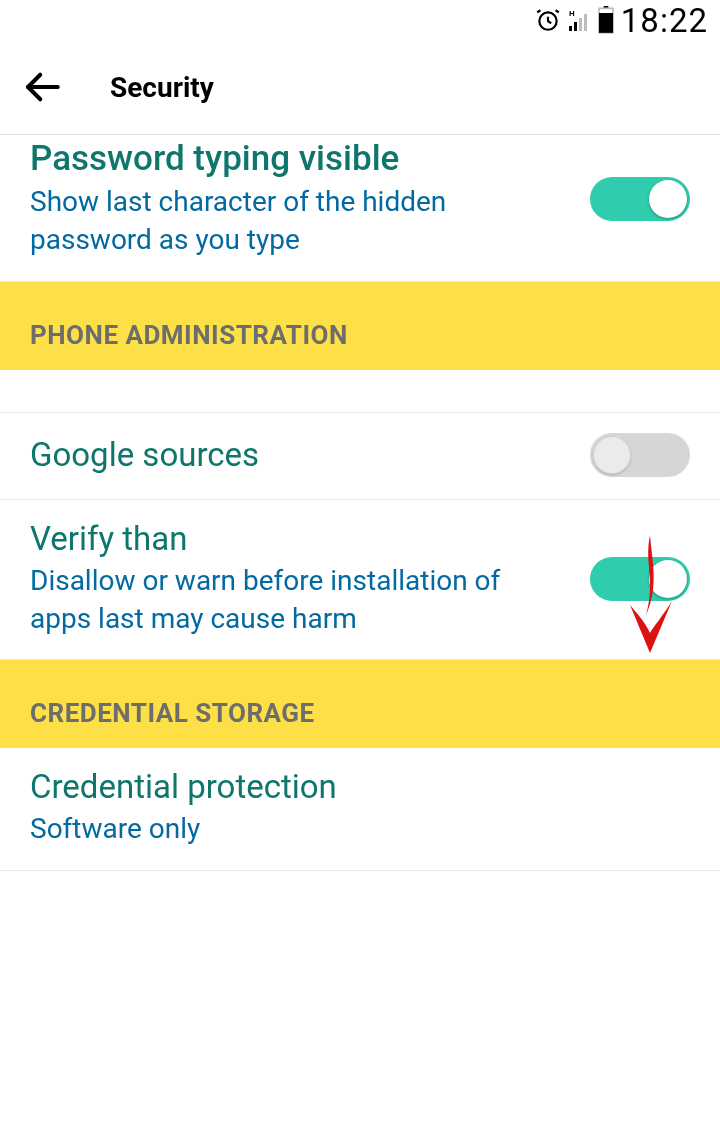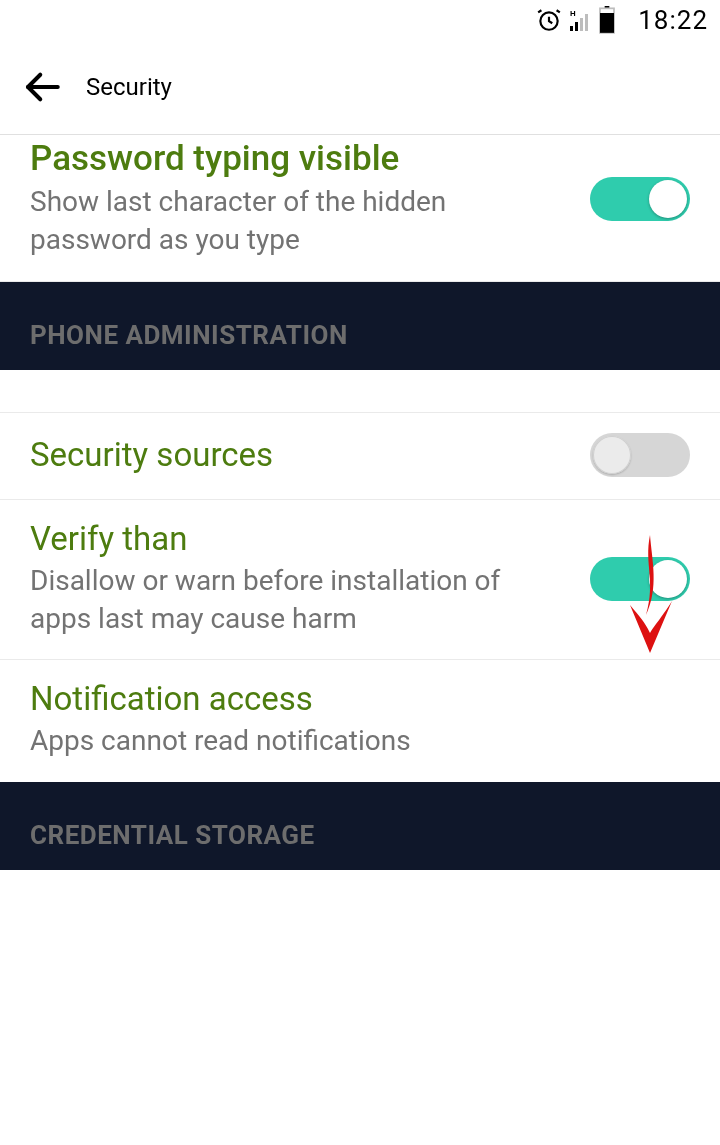--- a/index.html
+++ b/index.html
@@ -15,53 +15,53 @@
       height: 40px;
       display: flex;
       justify-content: flex-end;
       align-items: center;
       padding-right: 12px;
       gap: 6px;
       font-size: 30px;
       color: #000;
     }
     .status-icon { display: inline-flex; align-items: center; }
-    .time-text { font-size: 26px; letter-spacing: 1px; margin-left: 16px; }
+    .time-text { font-size: 33px; letter-spacing: 1px; }
     .app-bar {
       height: 95px;
       display: flex;
       align-items: center;
       padding-left: 20px;
       border-bottom: 1px solid #e0e0e0;
       gap: 22px;
     }
     .back-btn { width: 44px; height: 44px; display: flex; align-items: center; justify-content: center; }
-    .app-title { font-size: 24px; font-weight: 400; }
+    .app-title { font-size: 28px; font-weight: 700; margin-left: 24px; }
     .section-header {
-      background: #0f172a;
+      background: #fde047;
       color: #6d6d6d;
       font-weight: 700;
       font-size: 26px;
       letter-spacing: 0.5px;
       padding: 38px 30px 20px 30px;
     }
     .row {
       padding: 20px 30px 22px 30px;
       border-bottom: 1px solid #eaeaea;
       display: flex;
       align-items: center;
       justify-content: space-between;
       gap: 24px;
       background: #fff;
     }
     .row.no-border { border-bottom: none; }
     .row-text { flex: 1; }
-    .row-title { font-size: 33px; font-weight: 400; color: #4d7c0f; line-height: 1.15; }
+    .row-title { font-size: 33px; font-weight: 400; color: #0f766e; line-height: 1.15; }
     .row-title.large { font-size: 35px; font-weight: 500; }
-    .row-desc { font-size: 28px; color: #737373; line-height: 1.35; margin-top: 4px; }
+    .row-desc { font-size: 28px; color: #0369a1; line-height: 1.35; margin-top: 4px; }
     .toggle {
       width: 100px;
       height: 44px;
       border-radius: 22px;
       position: relative;
       flex-shrink: 0;
     }
     .toggle .knob {
       width: 38px; height: 38px; border-radius: 50%;
       background: #fff;
@@ -140,45 +140,45 @@
 
   <div class="section-header">PHONE ADMINISTRATION</div>
 
   <div class="row">
     <div class="row-text">
     </div>
   </div>
 
   <div class="row">
     <div class="row-text">
-      <div class="row-title">Security sources</div>
+      <div class="row-title">Google sources</div>
     </div>
     <div class="toggle off">
         <div class="knob"></div>
       </div>
   </div>
 
   <div class="row">
     <div class="row-text">
       <div class="row-title">Verify than</div>
       <div class="row-desc">Disallow or warn before installation of apps last may cause harm</div>
     </div>
     <div class="toggle on">
         <div class="knob"></div>
       </div>
   </div>
 
-  <div class="row no-border">
-    <div class="row-text">
-      <div class="row-title">Notification access</div>
-      <div class="row-desc">Apps cannot read notifications</div>
-    </div>
-  </div>
 
   <div class="section-header">CREDENTIAL STORAGE</div>
 
+  <div class="row">
+    <div class="row-text">
+      <div class="row-title">Credential protection</div>
+      <div class="row-desc">Software only</div>
+    </div>
+  </div>
 
   <svg class="arrow-annotation" width="80" height="140" viewBox="0 0 80 140">
     <path d="M40 10 C 34 40 46 55 36 90 C 49 62 42 36 40 10 Z" fill="#d11"></path>
     <path d="M20 80 L40 128 L62 76 C 50 95 46 98 40 108 C 34 96 30 92 20 80 Z" fill="#d11"></path>
   </svg>
 
 </div>
 
 </body></html>

